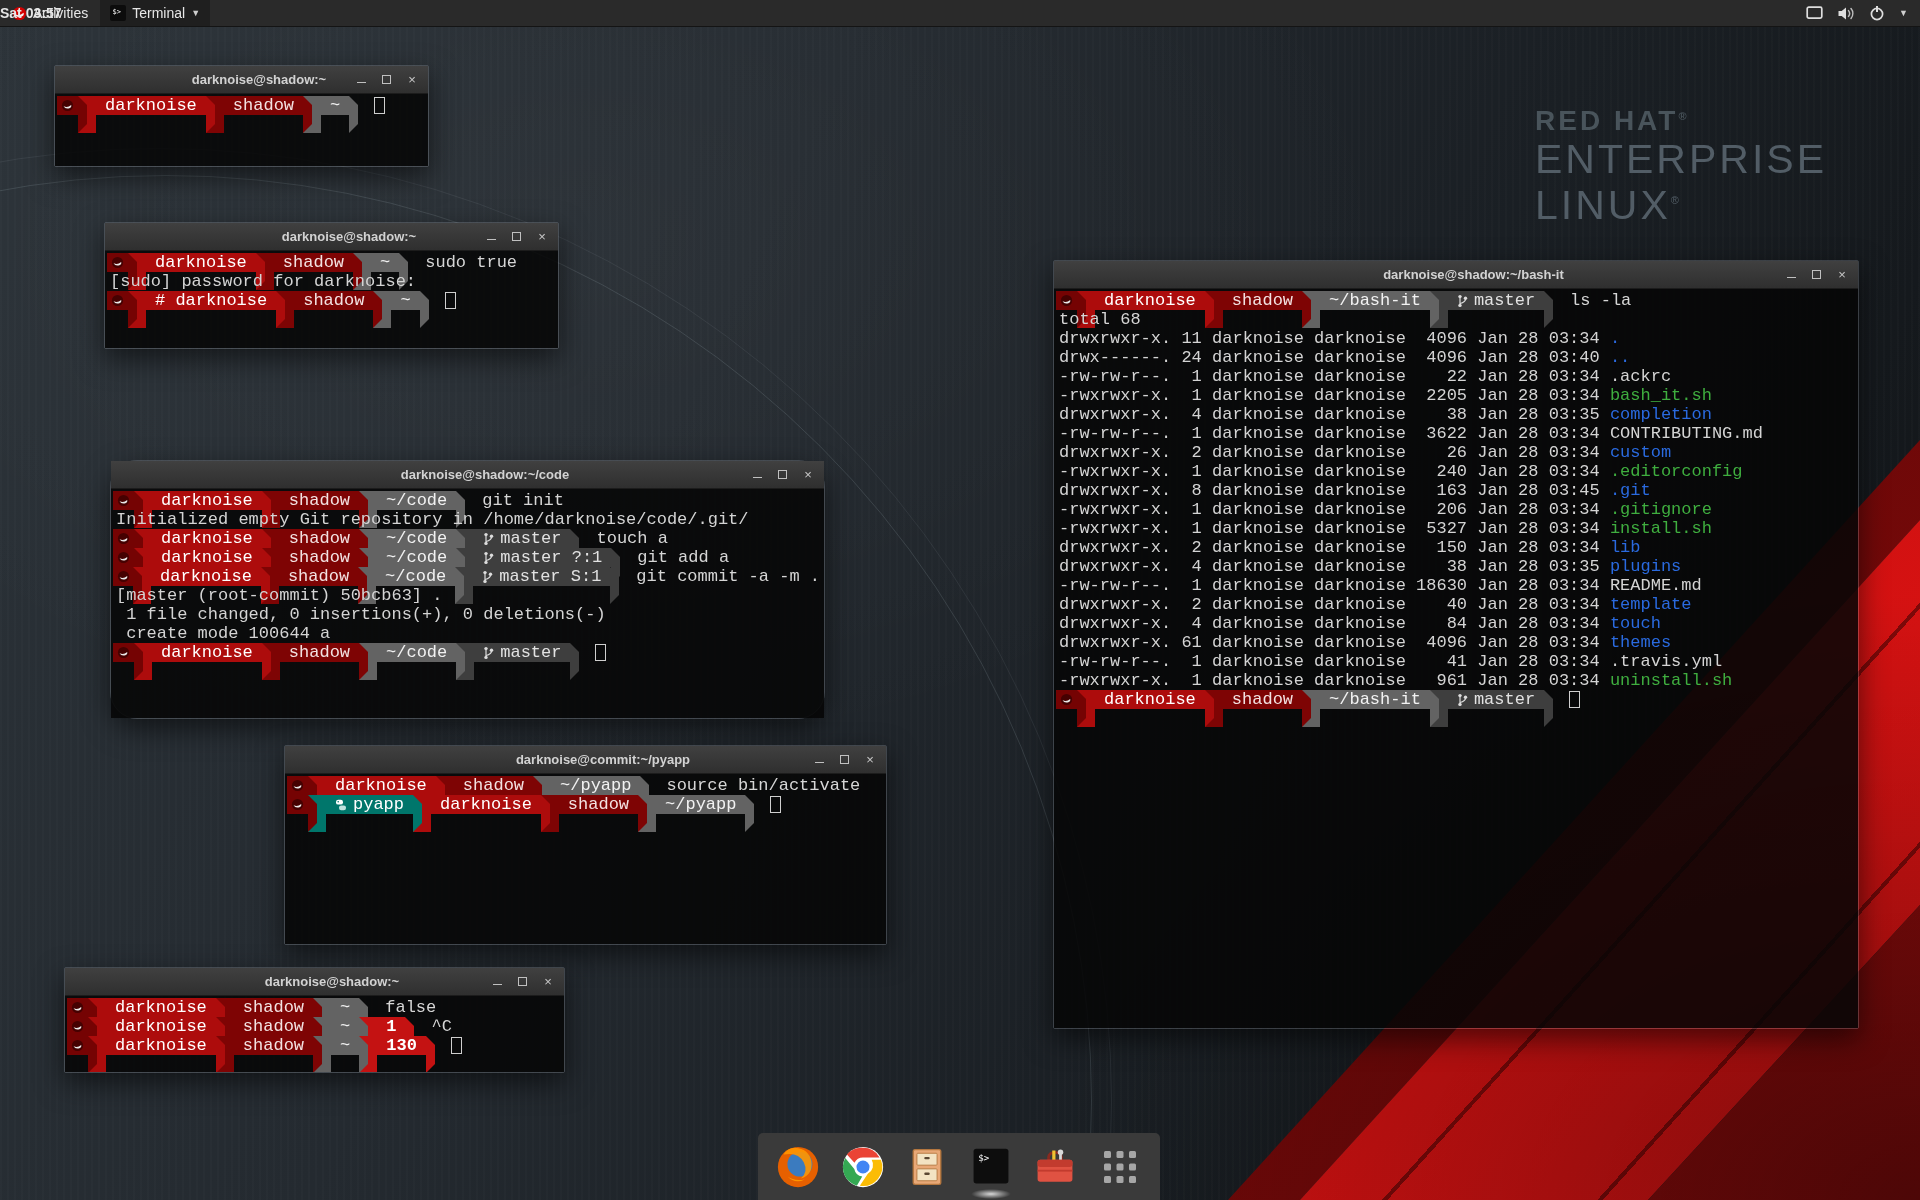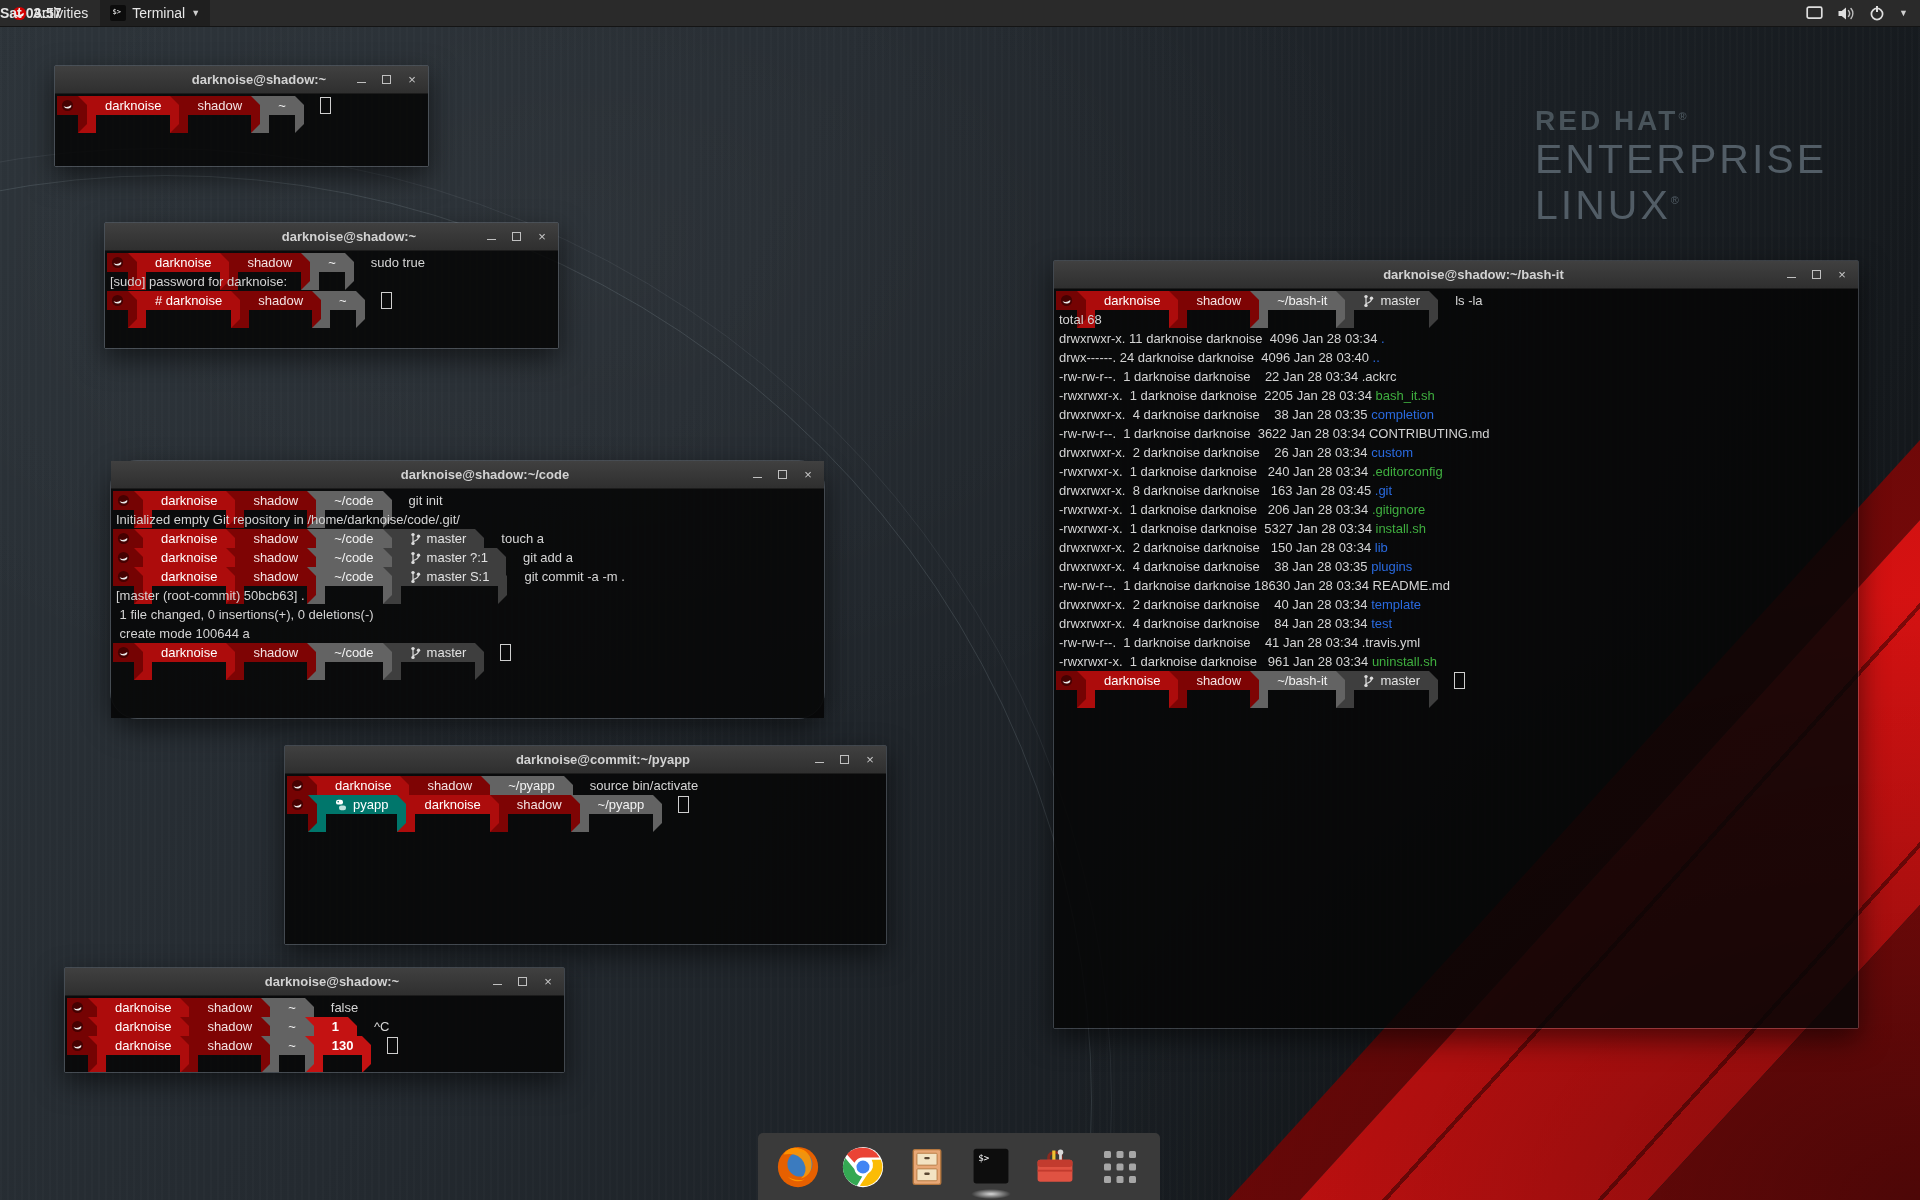--- a/index.html
+++ b/index.html
@@ -50,21 +50,21 @@
     background:linear-gradient(#404040,#2f2f2f);border-bottom:1px solid #1c1c1c;}
   .title{position:absolute;left:0;right:0;text-align:center;font-size:13px;font-weight:700;
     color:#d2d2d2;pointer-events:none;font-family:"Liberation Sans","DejaVu Sans",sans-serif;margin-left:35px;}
   .winbtns{margin-left:auto;display:flex;align-items:center;gap:14px;padding-right:10px;z-index:2;}
   .wbtn{width:11px;height:11px;position:relative;cursor:pointer;}
   .wbtn.min::after{content:"";position:absolute;left:1px;right:1px;bottom:2px;height:0;
     border-bottom:1.6px solid #c0c0c0;}
   .wbtn.max::after{content:"";position:absolute;inset:1px;border:1.6px solid #c0c0c0;}
   .wbtn.close{color:#c8c8c8;font-size:13px;line-height:11px;text-align:center;width:12px;}
   .tbody{flex:1;background:rgba(6,6,6,.87);padding:2px 4px 0 2px;overflow:hidden;
-    font-family:Liberation Sans, sans-serif;font-size:13px;}
+    font-family:Liberation Mono, monospace;font-size:17px;}
   .tline{height:19px;line-height:19px;display:flex;align-items:stretch;white-space:pre;}
   .tline.out{display:block;color:#d4d4d4;padding-left:3px;}
   .seg{display:flex;align-items:center;gap:6px;padding:0 9px;color:#fff;}
   .seg.chip{padding:0;width:21px;justify-content:center;}
   .sep{width:0;height:19px;border-top:9.5px solid transparent;border-bottom:9.5px solid transparent;
     border-left:9px solid transparent;flex:0 0 9px;}
   .cmd{color:#d6d6d6;padding-left:8px;display:flex;align-items:center;}
   .cursor{display:inline-block;width:9px;height:15px;border:1px solid #cfcfcf;
     margin-left:7px;align-self:center;}
   .nc-dir{color:#2a6adf;}
@@ -318,21 +318,22 @@
         <div class="tline out">-rw-rw-r--.  1 darknoise darknoise  3622 Jan 28 03:34 <span class="nc-plain">CONTRIBUTING.md</span></div>
         <div class="tline out">drwxrwxr-x.  2 darknoise darknoise    26 Jan 28 03:34 <span class="nc-dir">custom</span></div>
         <div class="tline out">-rwxrwxr-x.  1 darknoise darknoise   240 Jan 28 03:34 <span class="nc-exec">.editorconfig</span></div>
         <div class="tline out">drwxrwxr-x.  8 darknoise darknoise   163 Jan 28 03:45 <span class="nc-dir">.git</span></div>
         <div class="tline out">-rwxrwxr-x.  1 darknoise darknoise   206 Jan 28 03:34 <span class="nc-exec">.gitignore</span></div>
         <div class="tline out">-rwxrwxr-x.  1 darknoise darknoise  5327 Jan 28 03:34 <span class="nc-exec">install.sh</span></div>
         <div class="tline out">drwxrwxr-x.  2 darknoise darknoise   150 Jan 28 03:34 <span class="nc-dir">lib</span></div>
         <div class="tline out">drwxrwxr-x.  4 darknoise darknoise    38 Jan 28 03:35 <span class="nc-dir">plugins</span></div>
         <div class="tline out">-rw-rw-r--.  1 darknoise darknoise 18630 Jan 28 03:34 <span class="nc-plain">README.md</span></div>
         <div class="tline out">drwxrwxr-x.  2 darknoise darknoise    40 Jan 28 03:34 <span class="nc-dir">template</span></div>
-        <div class="tline out">drwxrwxr-x.  4 darknoise darknoise    84 Jan 28 03:34 <span class="nc-dir">test</span></div>
+        <div class="tline out">drwxrwxr-x.  4 darknoise darknoise    84 Jan 28 03:34 <span class="nc-dir">touch</span></div>
+        <div class="tline out">drwxrwxr-x. 61 darknoise darknoise  4096 Jan 28 03:34 <span class="nc-dir">themes</span></div>
         <div class="tline out">-rw-rw-r--.  1 darknoise darknoise    41 Jan 28 03:34 <span class="nc-plain">.travis.yml</span></div>
         <div class="tline out">-rwxrwxr-x.  1 darknoise darknoise   961 Jan 28 03:34 <span class="nc-exec">uninstall.sh</span></div>
         <div class="tline"><span class="seg chip" style="background: rgb(117, 3, 3);"><svg width="13" height="13" viewBox="0 0 13 13" style="display: block;">
               <circle cx="6.5" cy="6.5" r="5.6" fill="rgba(30,0,0,.55)"></circle>
               <path d="M2.6 7 q3.6 2.4 7.6 -1.1 q.7 2.7 -2.6 3.5 q-3.7.8 -5 -2.4z" fill="#e8e8e8"></path>
             </svg></span><span class="sep" style="border-left-color: rgb(117, 3, 3); background: rgb(173, 12, 12);"></span><span class="seg" style="background: rgb(173, 12, 12); color: rgb(255, 255, 255);">darknoise</span><span class="sep" style="border-left-color: rgb(173, 12, 12); background: rgb(126, 4, 4);"></span><span class="seg" style="background: rgb(126, 4, 4); color: rgb(243, 226, 226);">shadow</span><span class="sep" style="border-left-color: rgb(126, 4, 4); background: rgb(99, 99, 99);"></span><span class="seg" style="background: rgb(99, 99, 99); color: rgb(242, 242, 242);">~/bash-it</span><span class="sep" style="border-left-color: rgb(99, 99, 99); background: rgb(62, 62, 62);"></span><span class="seg" style="background: rgb(62, 62, 62); color: rgb(226, 226, 226);"><svg width="11" height="14" viewBox="0 0 11 14" style="display: block;">
               <g stroke="#ddd" stroke-width="1.2" fill="none">
                 <line x1="3" y1="4" x2="3" y2="10"></line>
                 <path d="M3 9.5 C7 8.5 8.5 7 8.5 5"></path>
               </g>

